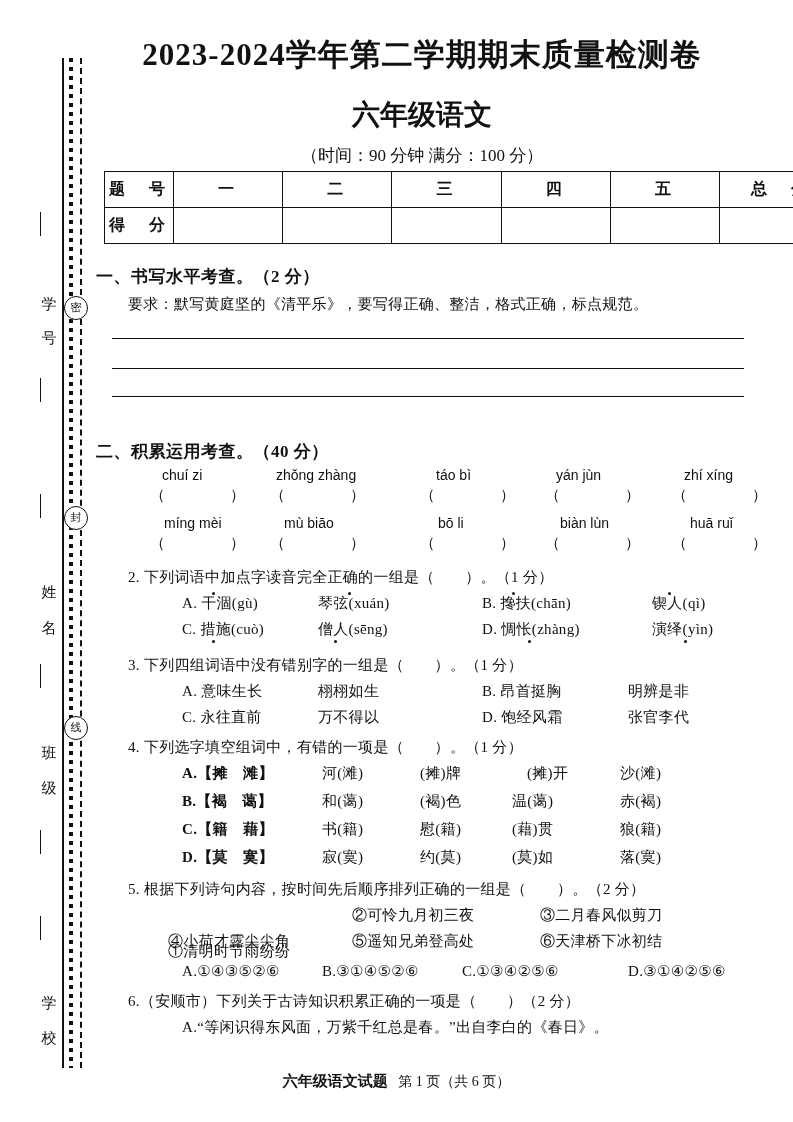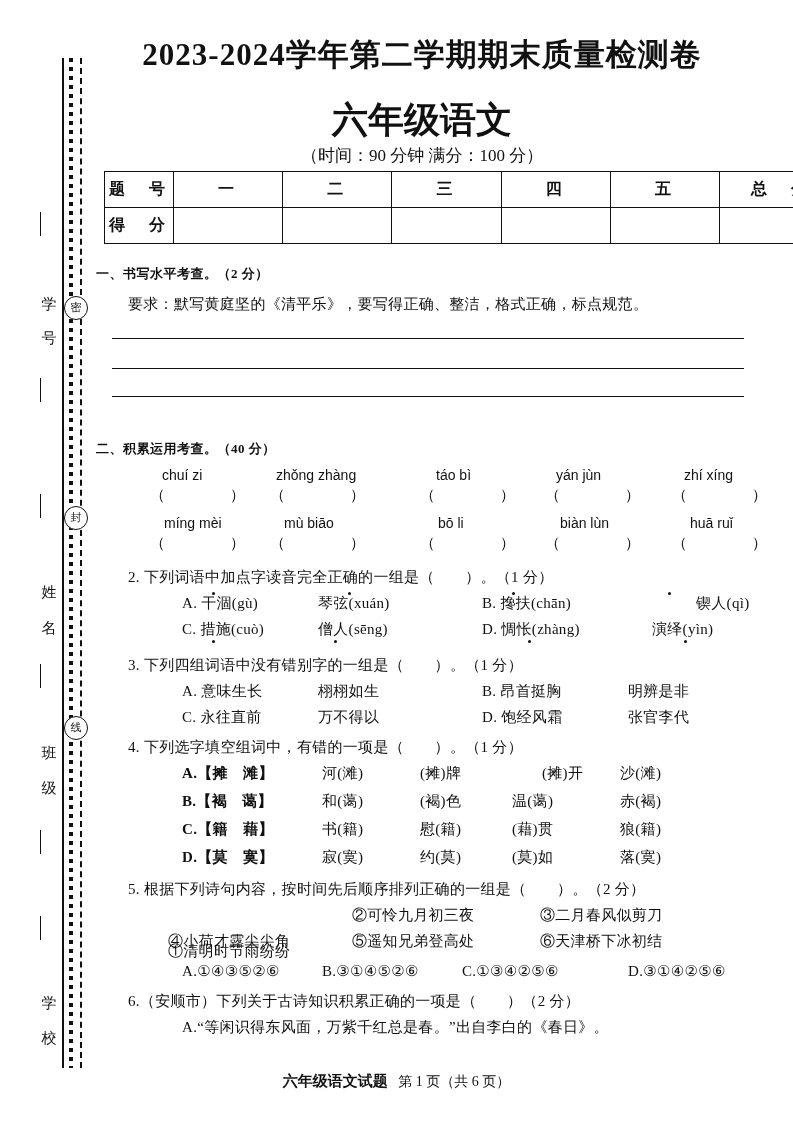--- a/index.html
+++ b/index.html
@@ -46,21 +46,21 @@
 
   
   .title{
     position:absolute;left:84px;top:34px;width:676px;
     text-align:center;font-size:31px;font-weight:bold;
     letter-spacing:1px;
     font-family:"Liberation Serif","DejaVu Serif",serif;
   }
   .subtitle{
     position:absolute;left:84px;top:96px;width:676px;
-    text-align:center;font-size:36px;font-weight:bold;
+    text-align:center;font-size:28px;font-weight:bold;
   }
   .timeline{
     position:absolute;left:84px;top:144px;width:676px;
     text-align:center;font-size:17px;
   }
 
   
   table.score{
     position:absolute;left:104px;top:171px;
     width:739px;border-collapse:collapse;
@@ -68,21 +68,21 @@
   table.score td{
     border:1px solid #111;height:33px;text-align:center;
     font-size:16px;font-weight:bold;
     letter-spacing:4px;
   }
   table.score td.first{width:66px;}
   table.score td.last{width:120px;}
 
   
   .sec{
-    position:absolute;font-size:13px;font-weight:bold;
+    position:absolute;font-size:17px;font-weight:bold;
     letter-spacing:0.5px;
   }
   .p{
     position:absolute;font-size:15px;letter-spacing:0.3px;
   }
   .rule{
     position:absolute;height:0;border-top:1px solid #111;
   }
   .pinyin{
     position:absolute;font-size:14px;
@@ -192,21 +192,21 @@
   <div class="paren" style="left:545px;top:534px;">（　　　　）</div>
   <div class="paren" style="left:672px;top:534px;">（　　　　）</div>
 
   <div class="p" style="left:128px;top:568px;">2. 下列词语中加点字读音完全正确的一组是（　　）。（1 分）</div>
   <div class="p" style="left:182px;top:594px;">A. 干涸(gù)</div>
   <div class="dot" style="left:212px;top:592px;"></div>
   <div class="p" style="left:318px;top:594px;">琴弦(xuán)</div>
   <div class="dot" style="left:348px;top:592px;"></div>
   <div class="p" style="left:482px;top:594px;">B. 搀扶(chān)</div>
   <div class="dot" style="left:512px;top:592px;"></div>
-  <div class="p" style="left:652px;top:594px;margin-left:44px;">锲人(qì)</div>
+  <div class="p" style="left:652px;top:594px;">锲人(qì)</div>
   <div class="dot" style="left:668px;top:592px;"></div>
 
   <div class="p" style="left:182px;top:620px;">C. 措施(cuò)</div>
   <div class="dot" style="left:212px;top:640px;"></div>
   <div class="p" style="left:318px;top:620px;">僧人(sēng)</div>
   <div class="dot" style="left:334px;top:640px;"></div>
   <div class="p" style="left:482px;top:620px;">D. 惆怅(zhàng)</div>
   <div class="dot" style="left:528px;top:640px;"></div>
   <div class="p" style="left:652px;top:620px;">演绎(yìn)</div>
   <div class="dot" style="left:684px;top:640px;"></div>
@@ -219,21 +219,21 @@
   <div class="p" style="left:182px;top:708px;">C. 永往直前</div>
   <div class="p" style="left:318px;top:708px;">万不得以</div>
   <div class="p" style="left:482px;top:708px;">D. 饱经风霜</div>
   <div class="p" style="left:628px;top:708px;">张官李代</div>
 
   <div class="p" style="left:128px;top:738px;">4. 下列选字填空组词中，有错的一项是（　　）。（1 分）</div>
 
   <div class="p" style="left:182px;top:764px;font-weight:bold;">A.【摊　滩】</div>
   <div class="p" style="left:322px;top:764px;">河(滩)</div>
   <div class="p" style="left:420px;top:764px;">(摊)牌</div>
-  <div class="p" style="left:542px;top:764px;">(摊)开</div>
+  <div class="p" style="left:527px;top:764px;">(摊)开</div>
   <div class="p" style="left:620px;top:764px;">沙(滩)</div>
 
   <div class="p" style="left:182px;top:792px;font-weight:bold;">B.【褐　蔼】</div>
   <div class="p" style="left:322px;top:792px;">和(蔼)</div>
   <div class="p" style="left:420px;top:792px;">(褐)色</div>
   <div class="p" style="left:512px;top:792px;">温(蔼)</div>
   <div class="p" style="left:620px;top:792px;">赤(褐)</div>
 
   <div class="p" style="left:182px;top:820px;font-weight:bold;">C.【籍　藉】</div>
   <div class="p" style="left:322px;top:820px;">书(籍)</div>

